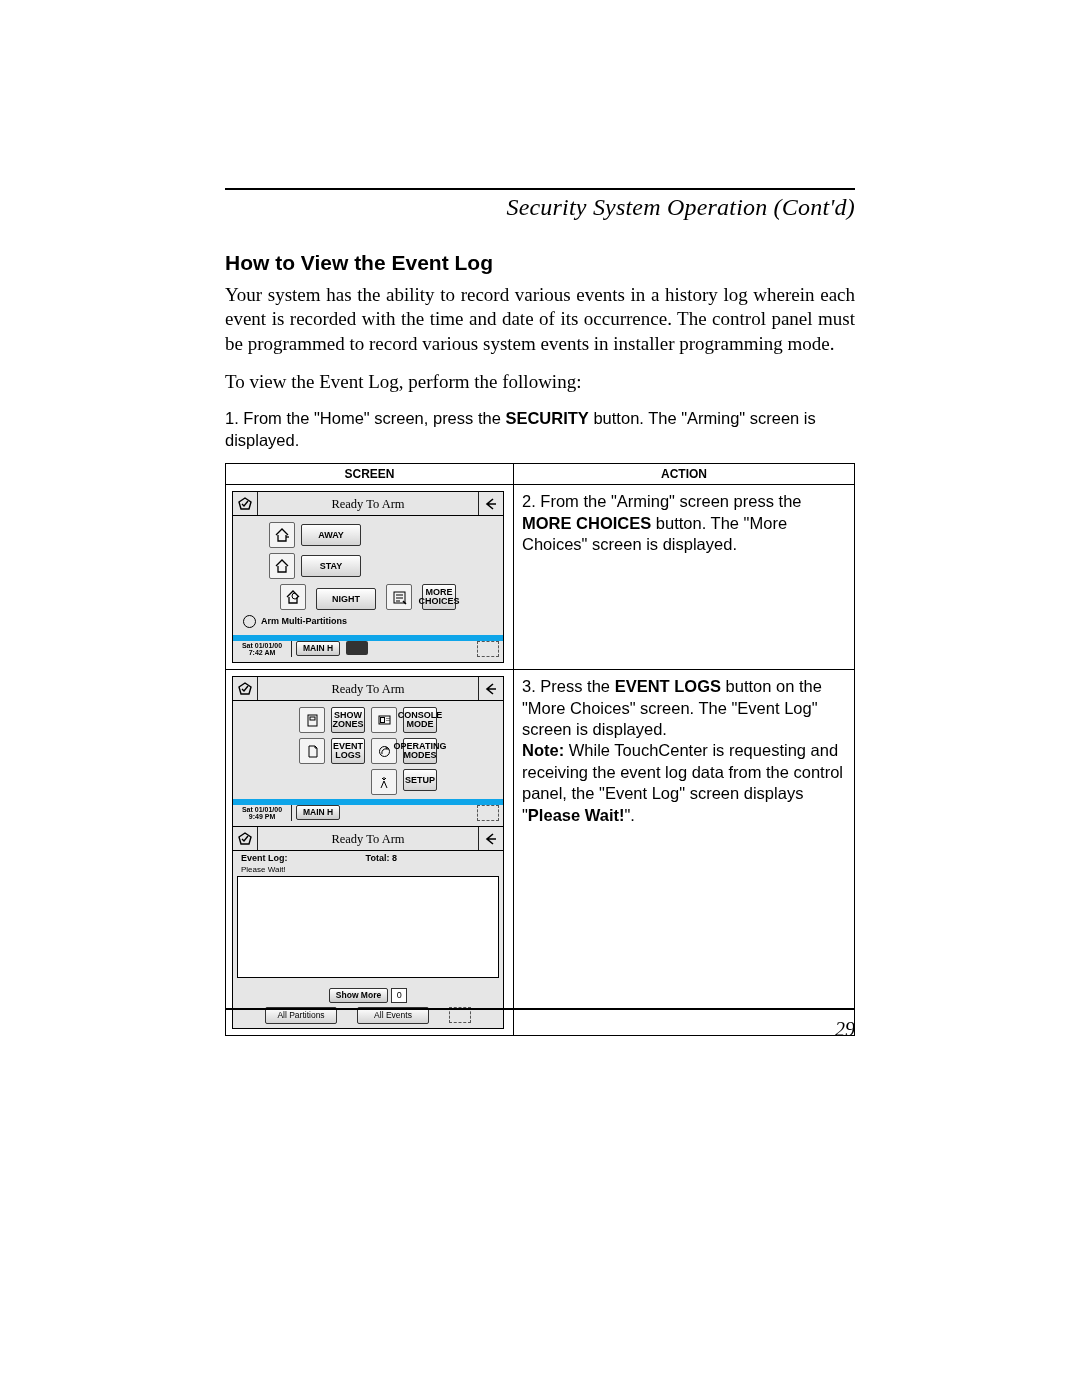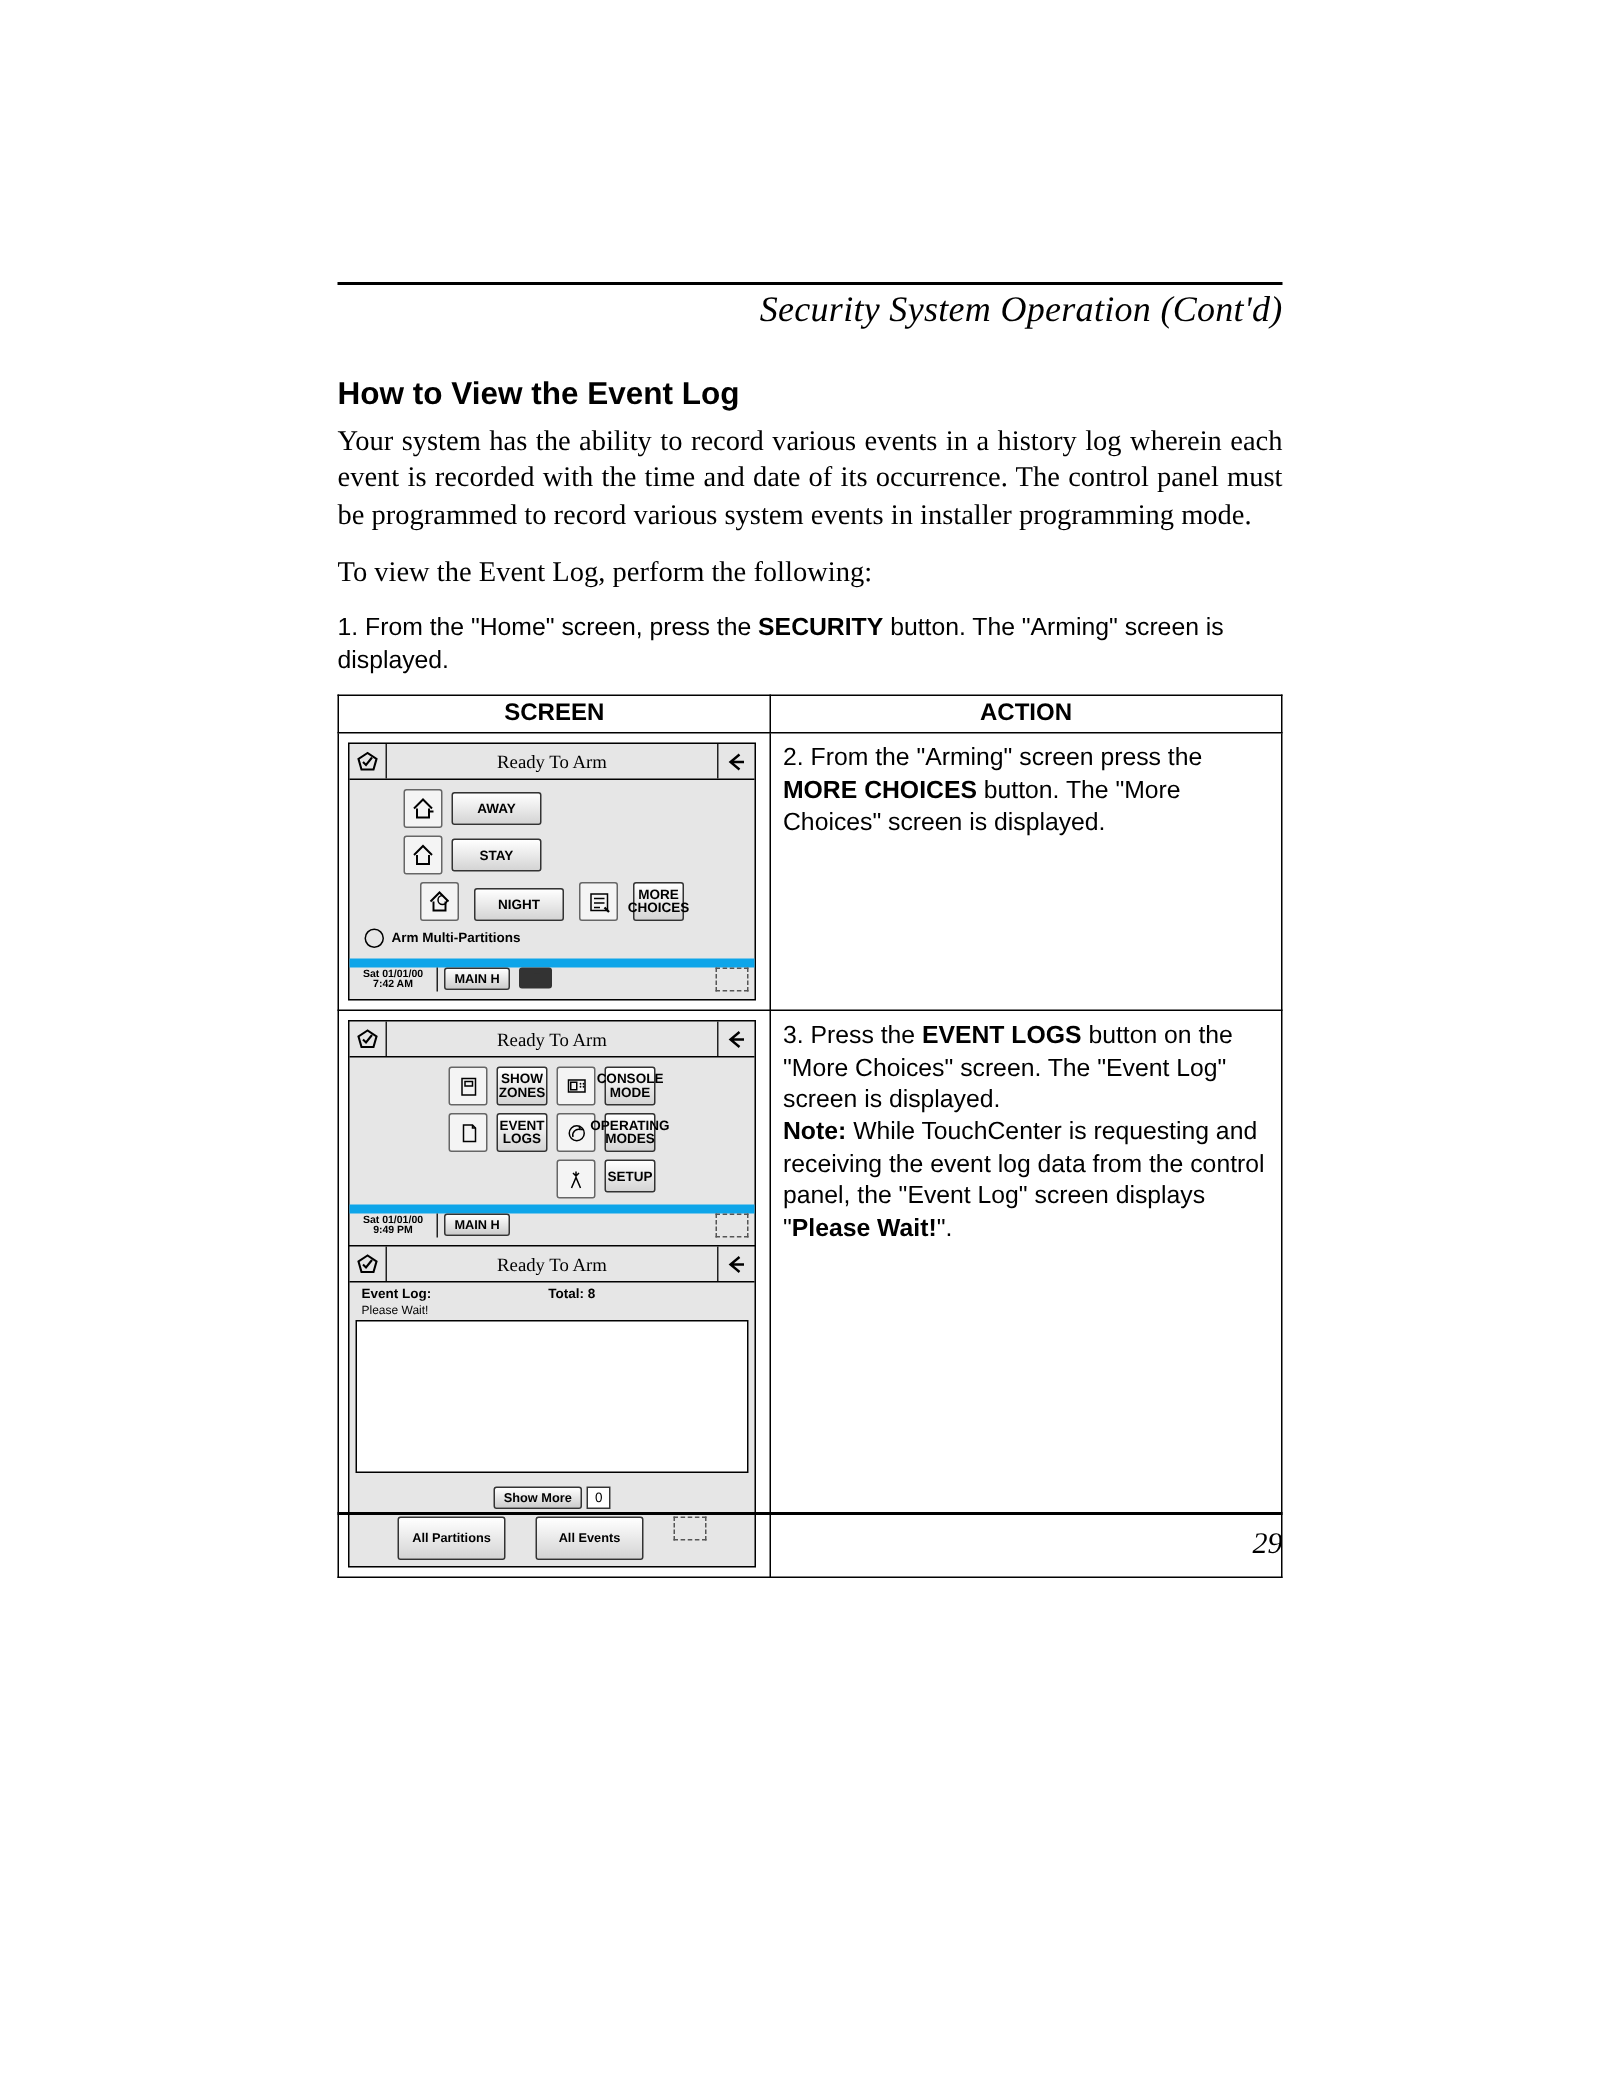--- a/index.html
+++ b/index.html
@@ -56,21 +56,21 @@
 
   
   .tbl {
     border: 1px solid #000;
     border-collapse: collapse;
     width: 100%;
     font-family: Arial, Helvetica, sans-serif;
   }
   .tbl th {
     border: 1px solid #000;
-    font-size: 16px;
+    font-size: 12px;
     text-align: center;
     padding: 3px 0;
     font-weight: bold;
   }
   .tbl td {
     border: 1px solid #000;
     vertical-align: top;
     padding: 6px 8px;
     font-size: 16.5px;
     line-height: 1.3;
@@ -182,21 +182,21 @@
     background:linear-gradient(#fff,#ccc);
     border:1px solid #333; border-radius:2px;
     padding:1px 6px; display:inline-block;
   }
   .num-box {
     display:inline-block; width:14px; height:13px; border:1px solid #333;
     font-size:9px; text-align:center; line-height:13px; margin-left:3px;
     background:#fff;
   }
   .bottom-btns { display:flex; gap:20px; justify-content:center; }
-  .bottom-btns .smallbtn { width:72px; height:29px; font-size:8.5px; font-weight:bold;}
+  .bottom-btns .smallbtn { width:72px; height:17px; font-size:8.5px; font-weight:normal;}
 
   
   .hr-bot {
     position:absolute; left:225px; width:630px; top:1000px;
     border:none; border-top:2px solid #000;
   }
   .pagenum {
     position:absolute; right:225px; top:1018px;
     font-family: Georgia, serif; font-style: italic; font-size:20px;
   }

